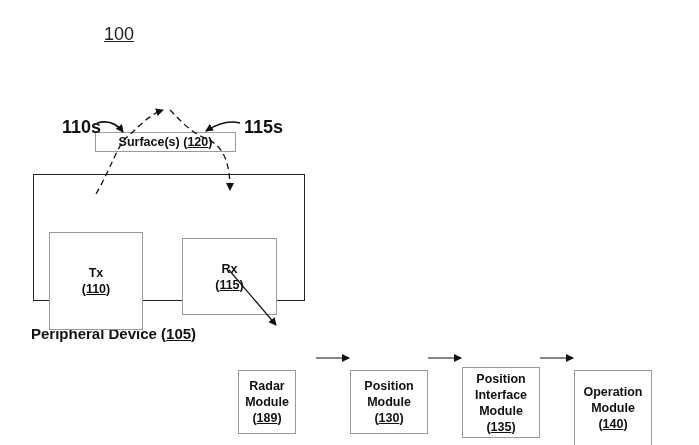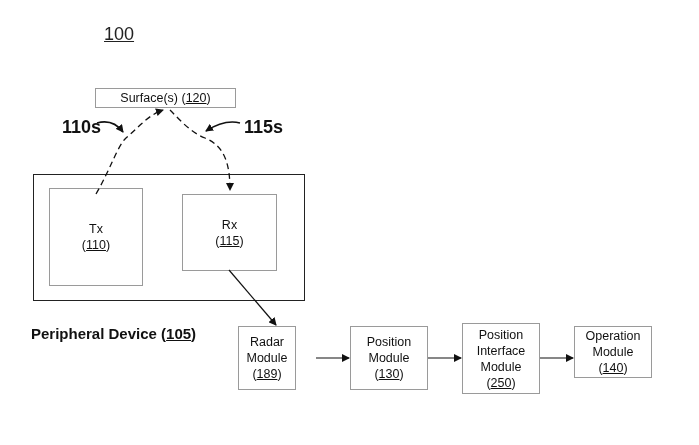--- a/index.html
+++ b/index.html
@@ -2,21 +2,21 @@
 <html><head>
 <meta charset="utf-8">
 <style>
   html, body { margin:0; padding:0; background:#ffffff; }
   body { width:699px; height:445px; position:relative; overflow:hidden;
          font-family: "Liberation Sans", sans-serif; color:#111; }
   .abs { position:absolute; }
   .fig-label { left:104px; top:24px; font-size:18px; text-decoration:underline; color:#222; }
   .box { position:absolute; box-sizing:border-box; background:#fff; border:1px solid #9a9a9a;
          display:flex; flex-direction:column; align-items:center; justify-content:center;
-         text-align:center; font-weight:normal; font-size:12.5px; line-height:16px; }
+         text-align:center; font-weight:bold; font-size:12.5px; line-height:16px;margin-top:44px; }
   .outer { position:absolute; box-sizing:border-box; border:1.5px solid #222; left:33px; top:174px; width:272px; height:127px; }
   .outer-label { position:absolute; left:31px; top:277px; font-size:15px; font-weight:bold;margin-top:48px; }
   .u { text-decoration:underline; }
   .surface { flex-direction:row; font-size:12.5px; }
   .callout { font-weight:bold; font-size:18px; }
   svg.overlay { position:absolute; left:0; top:0; pointer-events:none; }
 </style>
 </head>
 <body>
 
@@ -53,24 +53,24 @@
 <div class="box" style="left:350px;top:326px;width:78px;height:64px;">
   <div>Position</div>
   <div>Module</div>
   <div>(<span class="u">130</span>)</div>
 </div>
 
 <div class="box" style="left:462px;top:323px;width:78px;height:71px;">
   <div>Position</div>
   <div>Interface</div>
   <div>Module</div>
-  <div>(<span class="u">250</span>)</div>
+  <div>(<span class="u">135</span>)</div>
 </div>
 
-<div class="box" style="left:574px;top:326px;width:78px;height:52px;text-align:center;">
+<div class="box" style="left:574px;top:326px;width:78px;height:76px;text-align:center;">
   <div>Operation</div>
   <div>Module</div>
   <div>(<span class="u">140</span>)</div>
 </div>
 
 <svg class="overlay" width="699" height="445">
   <defs>
     <marker id="ah" markerWidth="8" markerHeight="8" refX="7" refY="4" orient="auto" markerUnits="userSpaceOnUse">
       <path d="M0,0 L8,4 L0,8 Z" fill="#111"></path>
     </marker>

